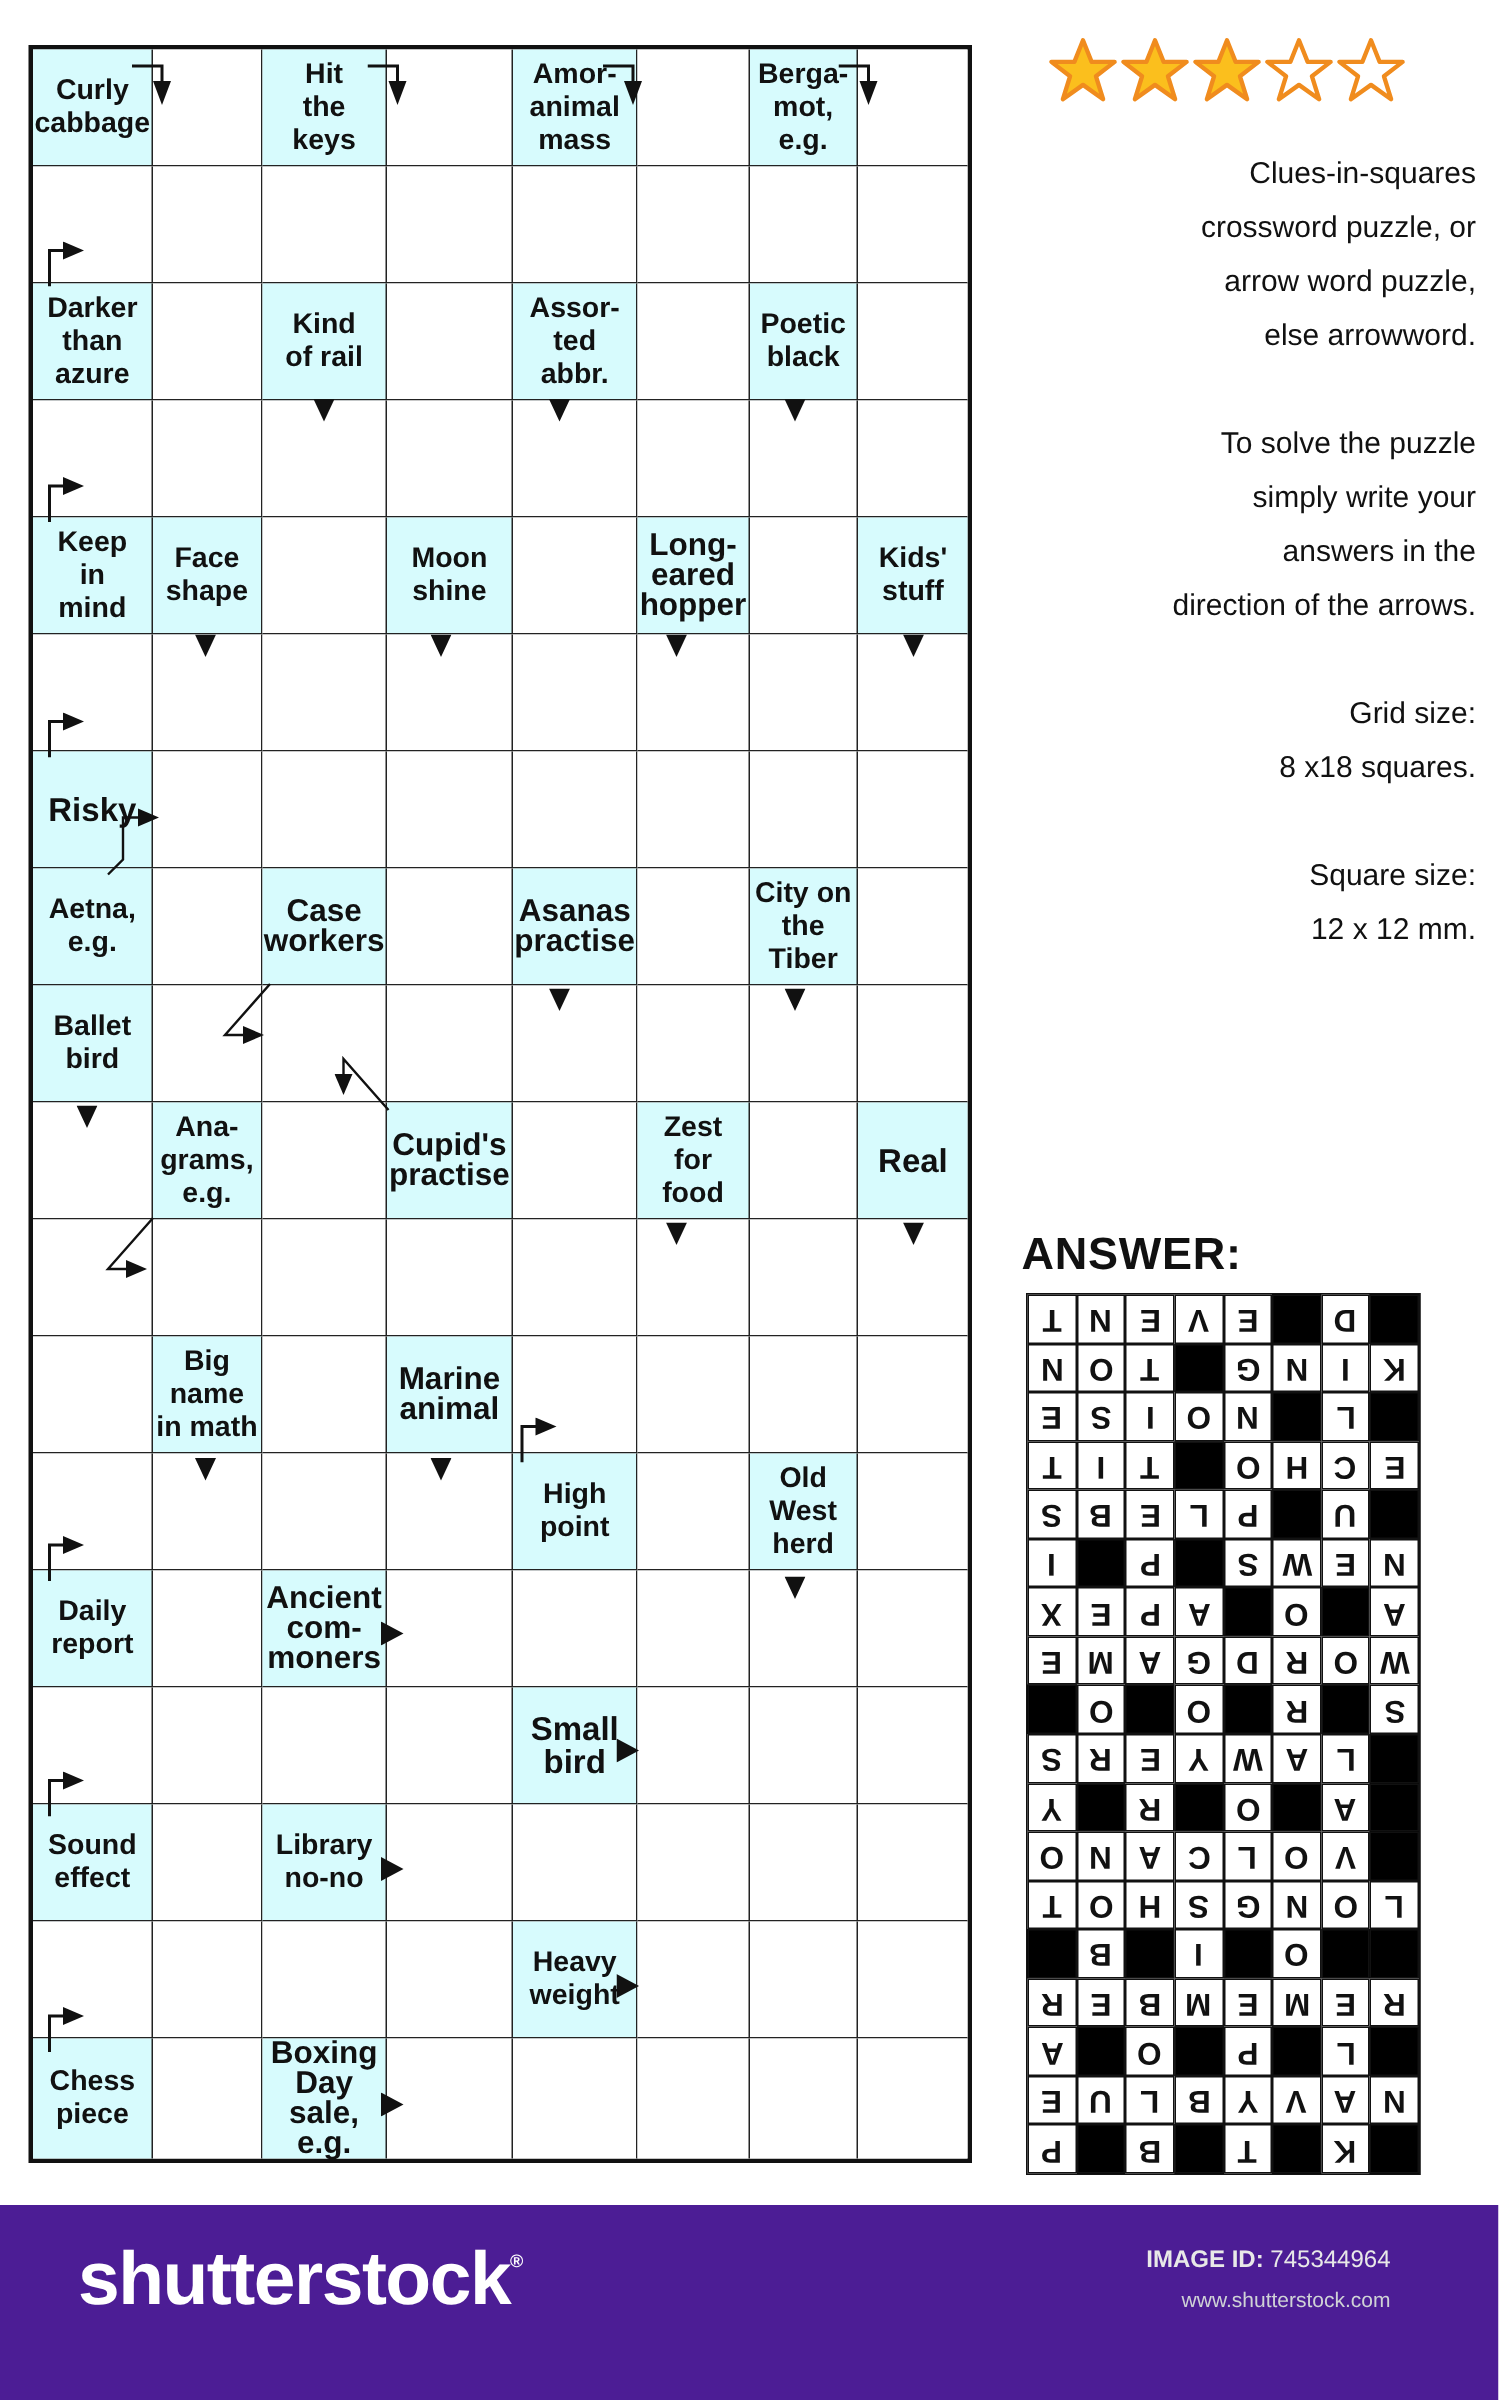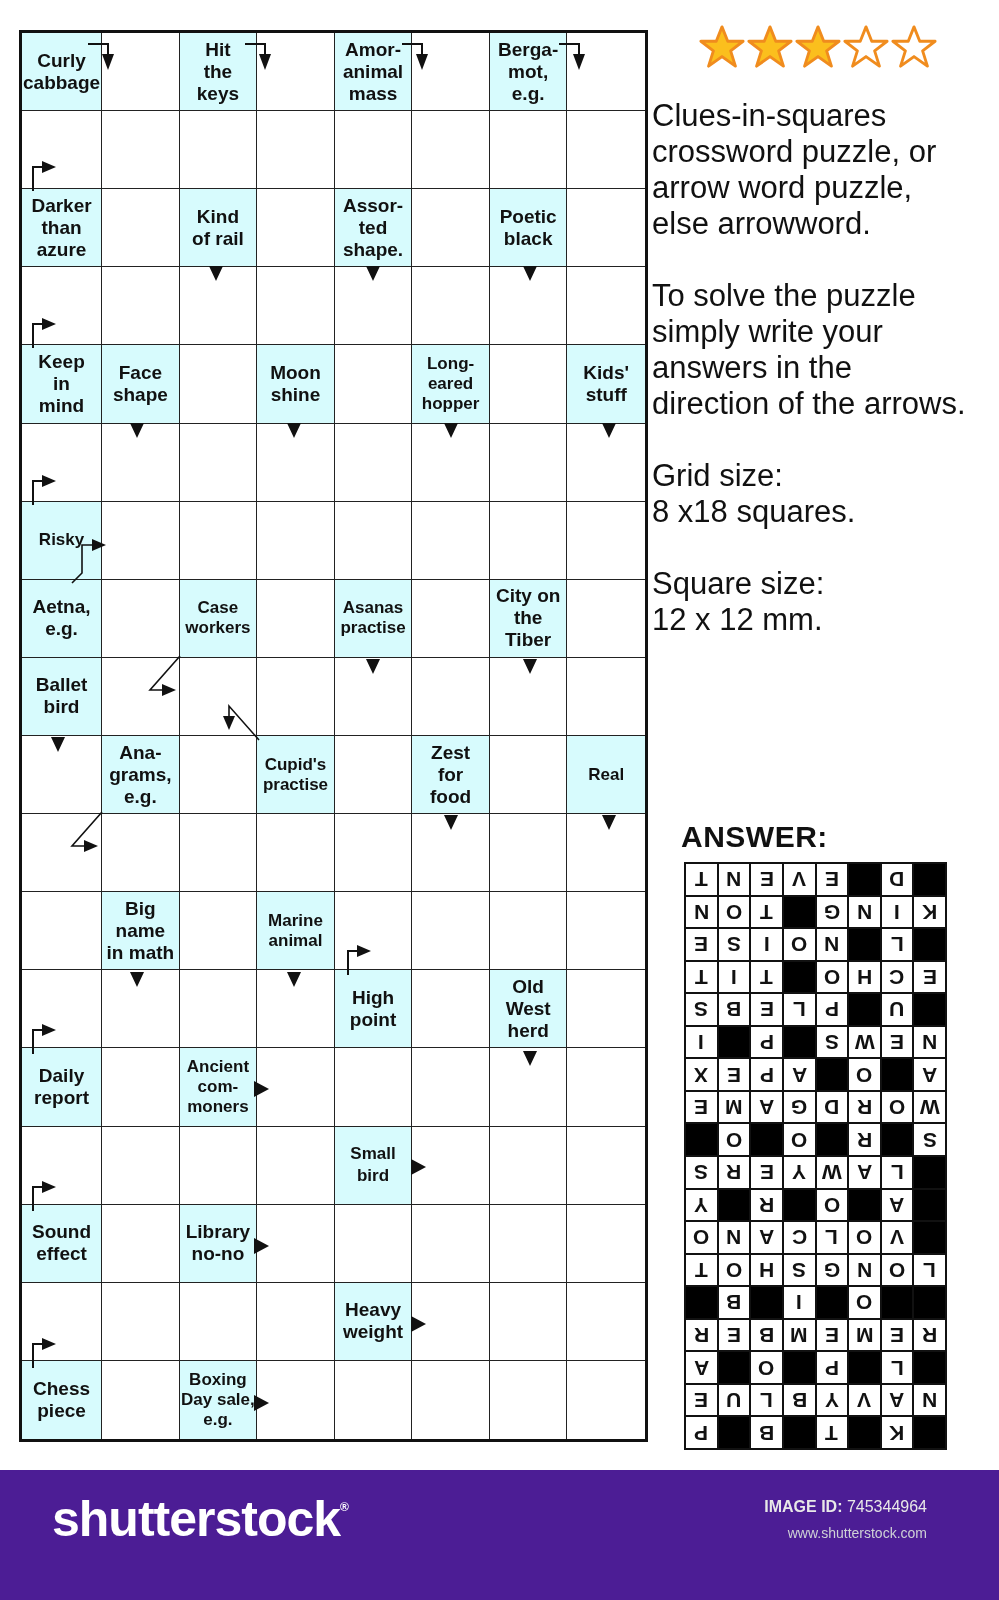--- a/index.html
+++ b/index.html
@@ -30,30 +30,30 @@
   .cell.clue {
     background: #d7fbfd;
     display: flex; align-items: center; justify-content: center;
     text-align: center;
   }
   .clue-text {
     font-weight: bold; font-size: 19px; line-height: 22px;
     white-space: pre-line; color: #111;
     padding: 0 1px;
   }
-  .clue-text.small { font-size: 17px; line-height: 20px; }
-  .clue-text.big { font-size: 17px; }
+  .clue-text.small { font-size: 21px; line-height: 20px; }
+  .clue-text.big { font-size: 22px; }
 
   .arrow { position: absolute; z-index: 3; pointer-events: none; }
 
   
   #panel {
     position: absolute; left: 652px; top: 24px; width: 332px;
-    text-align: left;
-    font-size: 31px; line-height: 36px; color: #111;
+    text-align: right;
+    font-size: 20px; line-height: 36px; color: #111;
   }
   #stars { display: flex; justify-content: center; gap: 2px; height: 48px; margin-bottom: 26px; }
   .para { margin: 0 0 36px 0; white-space: pre-line; }
   #answer-label {
     position: absolute; left: 681px; top: 820px;
     font-size: 30px; font-weight: bold; letter-spacing: 0.5px;
   }
   #answer-grid {
     position: absolute; left: 684px; top: 862px;
     width: 263px; height: 588px;
@@ -131,21 +131,21 @@
     </div>
     <div class="cell"></div>
     <div class="cell clue">
       <span class="clue-text">Kind
 of rail</span>
     </div>
     <div class="cell"></div>
     <div class="cell clue">
       <span class="clue-text">Assor-
 ted
-shape.</span>
+abbr.</span>
     </div>
     <div class="cell"></div>
     <div class="cell clue">
       <span class="clue-text">Poetic
 black</span>
     </div>
     <div class="cell col-last"></div>
     <div class="cell"></div>
     <div class="cell"></div>
     <div class="cell"></div>

